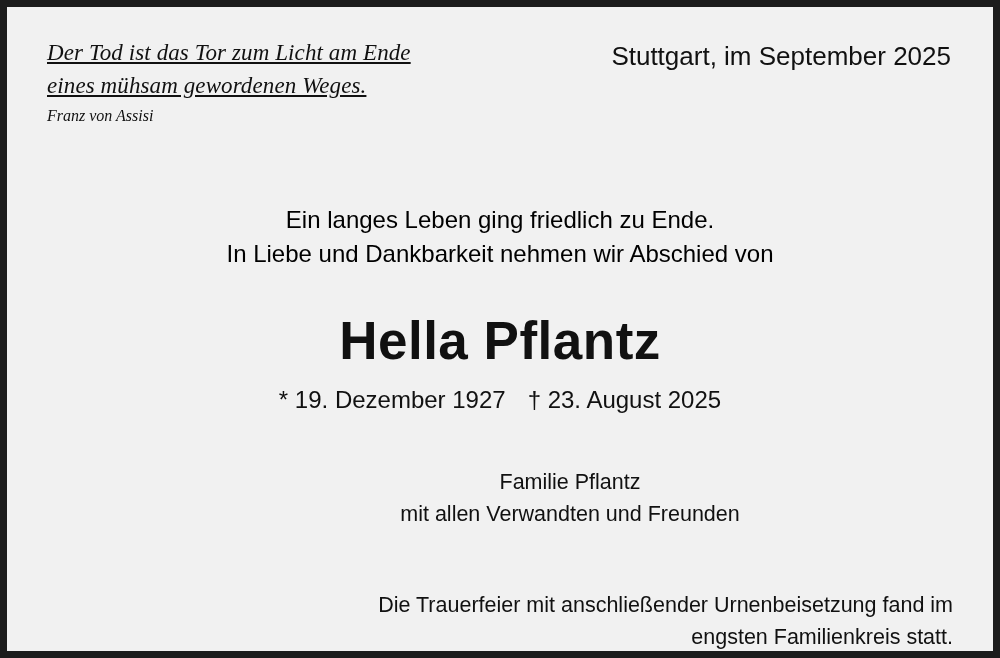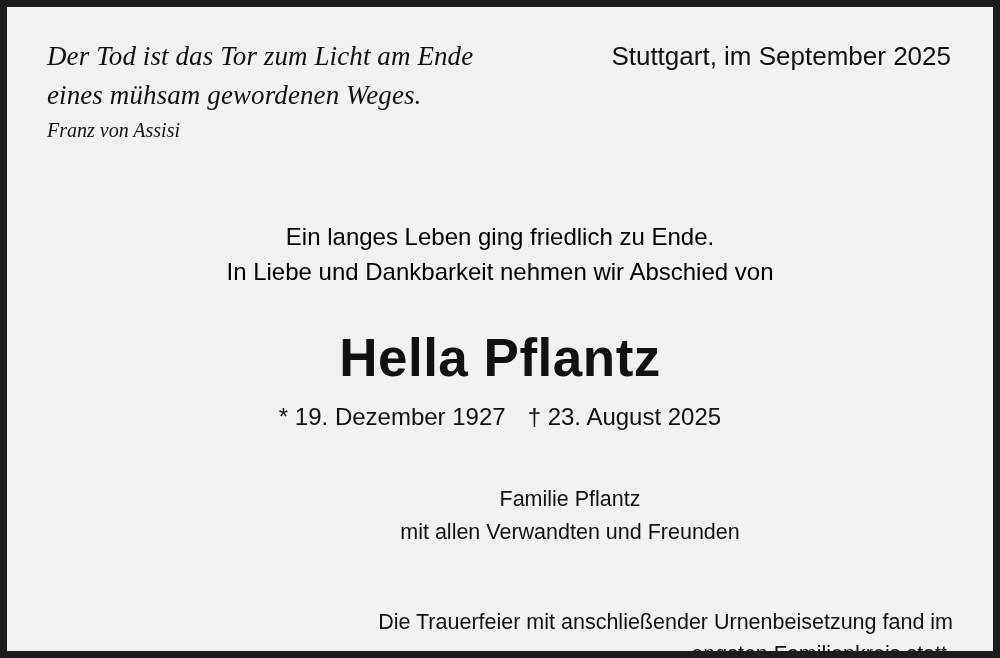--- a/index.html
+++ b/index.html
@@ -24,30 +24,31 @@
     overflow: hidden;
   }
   .top-row {
     display: flex;
     justify-content: space-between;
     align-items: flex-start;
   }
   .quote {
     font-family: "Liberation Serif", serif;
     font-style: italic;
-    font-size: 27px;
+    font-size: 23px;
     line-height: 1.43;
     color: #111;
     white-space: pre-line;
     letter-spacing: 0.1px;
+    text-decoration: underline;
   }
   .quote-author {
     font-family: "Liberation Serif", serif;
     font-style: italic;
-    font-size: 20px;
+    font-size: 16px;
     line-height: 1.43;
     color: #111;
     margin-top: 2px;
   }
   .place-date {
     font-family: "Liberation Sans", sans-serif;
     font-size: 26px;
     color: #111;
     padding-top: 4px;
     padding-right: 2px;

